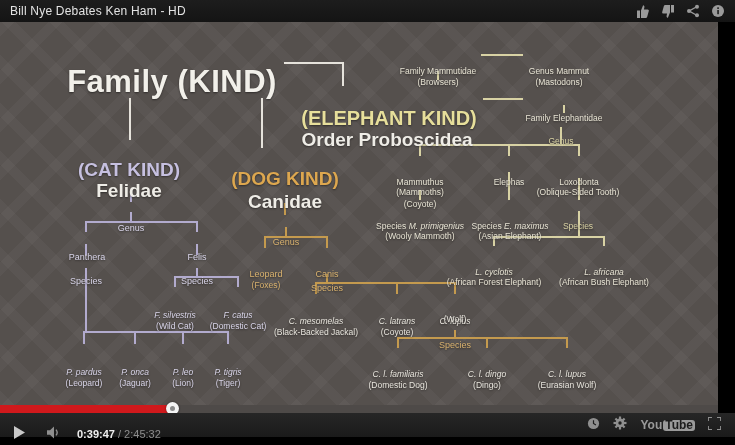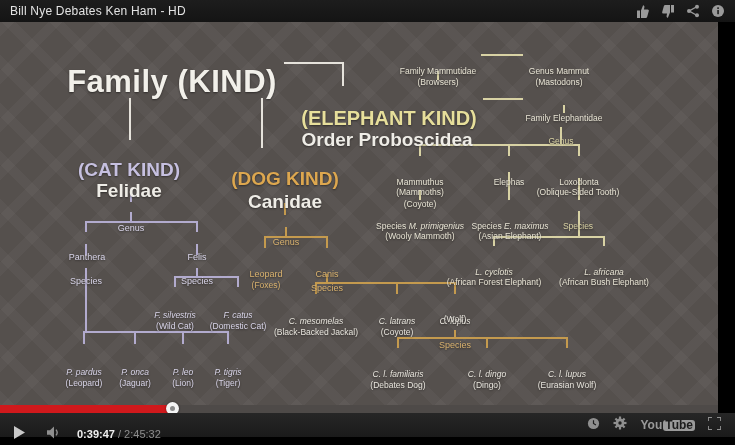--- a/index.html
+++ b/index.html
@@ -210,21 +210,21 @@
     <div class="nl dogc" style="left:327px;top:248px">Canis</div>
     <div class="nl dogc" style="left:327px;top:262px">Species</div>
     <div class="nl s it" style="left:316px;top:295px">C. mesomelas</div>
     <div class="nl s" style="left:316px;top:306px">(Black-Backed Jackal)</div>
     <div class="nl s it" style="left:397px;top:295px">C. latrans</div>
     <div class="nl s" style="left:397px;top:306px">(Coyote)</div>
     <div class="nl s it" style="left:455px;top:295px">C. lupus</div>
     <div class="nl s" style="left:455px;top:293px">(Wolf)</div>
     <div class="nl dogc" style="left:455px;top:319px">Species</div>
     <div class="nl s it" style="left:398px;top:348px">C. l. familiaris</div>
-    <div class="nl s" style="left:398px;top:359px">(Debates Dog)</div>
+    <div class="nl s" style="left:398px;top:359px">(Domestic Dog)</div>
     <div class="nl s it" style="left:487px;top:348px">C. l. dingo</div>
     <div class="nl s" style="left:487px;top:359px">(Dingo)</div>
     <div class="nl s it" style="left:567px;top:348px">C. l. lupus</div>
     <div class="nl s" style="left:567px;top:359px">(Eurasian Wolf)</div>
   </div>
 
   <div class="right-black"></div>
 
   <div class="progress">
     <div class="played" id="played" style="width: 172px;"></div>

